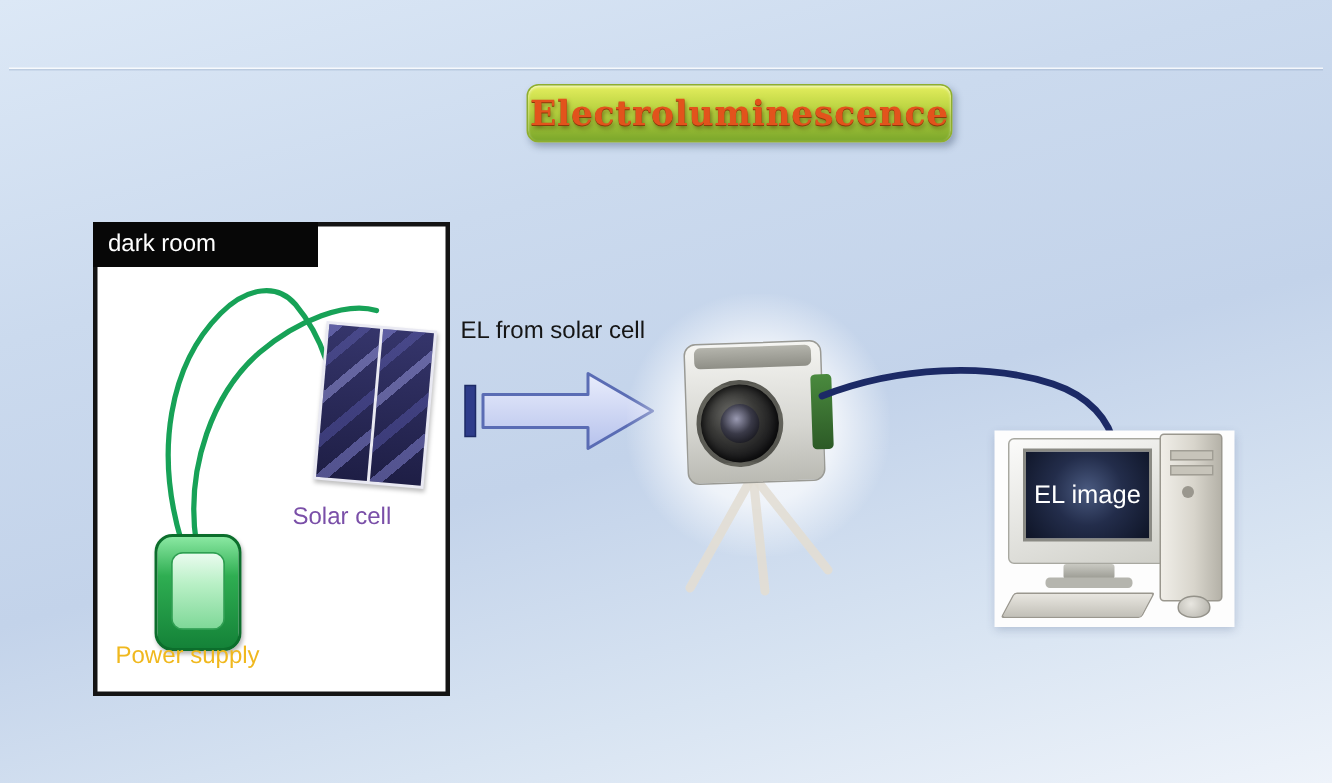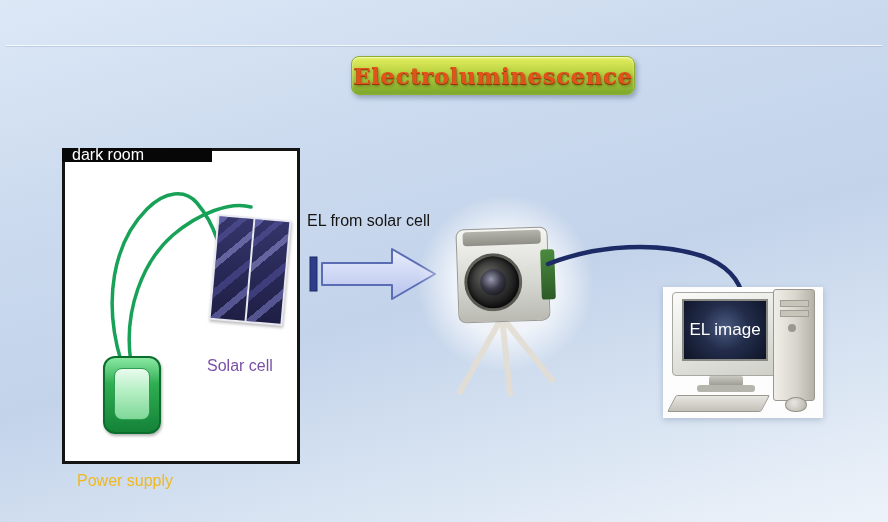--- a/index.html
+++ b/index.html
@@ -26,21 +26,21 @@
     font-family:"DejaVu Serif", serif; font-weight:bold; font-size:23px;
     color:#e2531c; letter-spacing:0.5px;
     text-shadow: 0 1px 0 #8a3a0a, 1px 2px 3px rgba(60,40,0,0.5);
   }
   
   .dark-room {
     position:absolute; left:62px; top:148px; width:232px; height:310px;
     background:#ffffff; border:3px solid #141414;
   }
   .dark-room-header {
-    position:absolute; left:-3px; top:-3px; width:150px; height:14px;
+    position:absolute; left:-3px; top:-3px; width:150px; height:30px;
     background:#070707; color:#ffffff; display:flex; align-items:center;
     padding-left:10px; font-size:16px; box-sizing:border-box;
   }
   .wires-svg { position:absolute; left:0; top:0; width:232px; height:310px; }
   .solar-cell {
     position:absolute; left:148px; top:66px; width:74px; height:106px;
     background:#e9e9f2; padding:2px; box-sizing:border-box;
     transform:rotate(5deg);
     box-shadow:1px 2px 3px rgba(0,0,0,0.25);
     display:flex; gap:2px;
@@ -49,34 +49,34 @@
     flex:1;
     background-image:
       linear-gradient(135deg,
         rgba(130,130,210,.55) 0 7%, transparent 7% 15%,
         rgba(95,95,175,.45) 15% 21%, transparent 21% 33%,
         rgba(155,155,225,.5) 33% 39%, transparent 39% 54%,
         rgba(85,85,165,.5) 54% 61%, transparent 61% 74%,
         rgba(135,135,215,.5) 74% 81%, transparent 81%),
       linear-gradient(180deg,#35356b,#1e1e45);
   }
-  .solar-cell-label { position:absolute; left:130px; top:206px; color:#7a4fa8; font-size:16px;margin-left:12px; }
+  .solar-cell-label { position:absolute; left:130px; top:185px; color:#7a4fa8; font-size:16px; }
   .power-supply {
     position:absolute; left:38px; top:205px; width:58px; height:78px;
     border-radius:12px;
     background: linear-gradient(180deg,#8ae8a2 0%, #2fae52 35%, #148238 100%);
     border:2px solid #0c6e2c; box-sizing:border-box;
     box-shadow:1px 2px 3px rgba(0,0,0,0.3);
   }
   .power-supply-inner {
     position:absolute; left:9px; right:9px; top:10px; bottom:12px;
     border-radius:8px; border:1px solid #2f9e52;
     background: linear-gradient(180deg,#eafbef 0%, #b9f0c6 40%, #7fd898 100%);
   }
-  .power-supply-label { position:absolute; left:12px; top:278px; color:#f0b81e; font-size:16px;margin-top:43px; }
+  .power-supply-label { position:absolute; left:12px; top:278px; color:#f0b81e; font-size:16px; }
   
   .el-label { position:absolute; left:307px; top:212px; font-size:16px; color:#151515; }
   .arrow-svg { position:absolute; left:308px; top:242px; width:130px; height:64px; }
   .camera-label { position:absolute; left:443px; top:170px; color:#f21c1c; font-size:16.5px; }
   
   .camera-glow {
     position:absolute; left:418px; top:196px; width:175px; height:175px;
     background: radial-gradient(circle, rgba(255,255,255,0.95) 0%, rgba(255,255,255,0.7) 42%, rgba(255,255,255,0) 72%);
   }
   .tripod-svg { position:absolute; left:440px; top:312px; width:165px; height:88px; }

